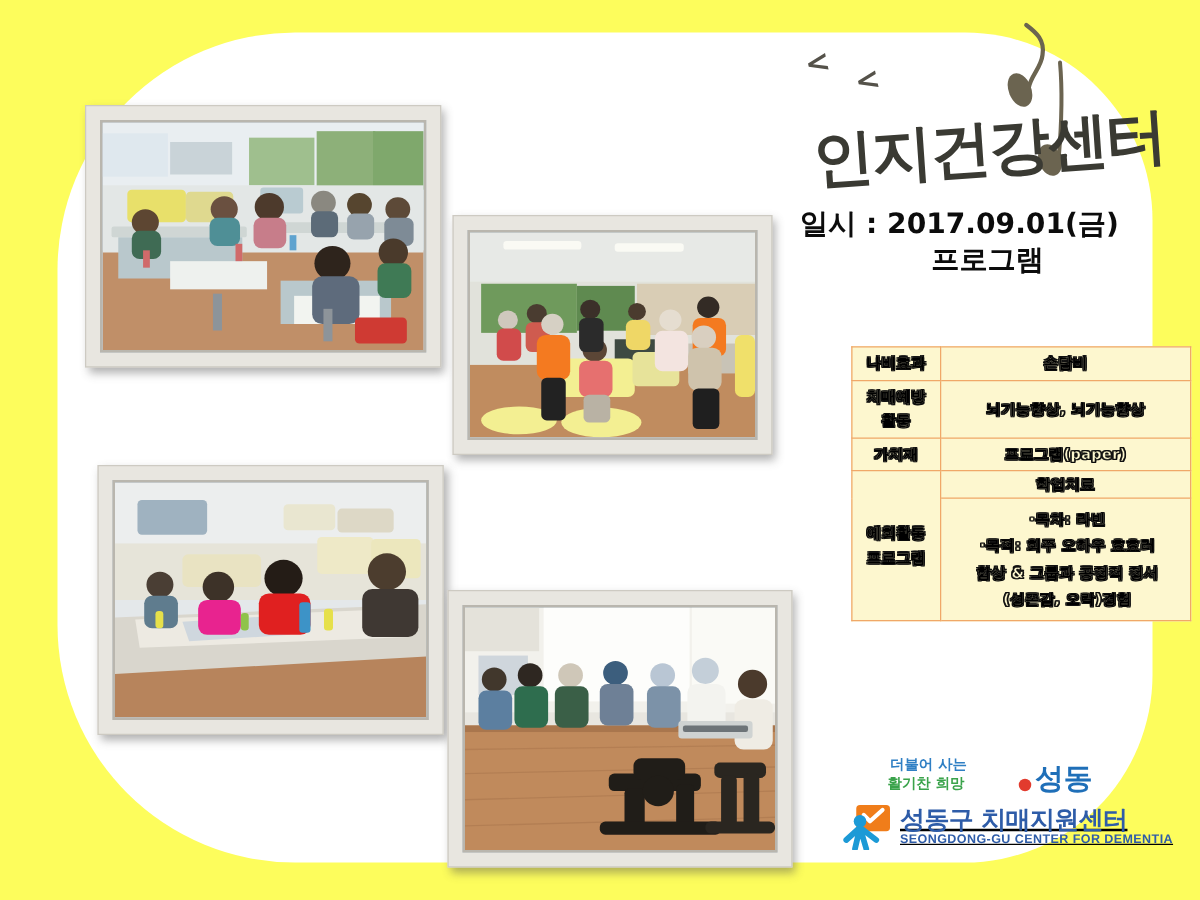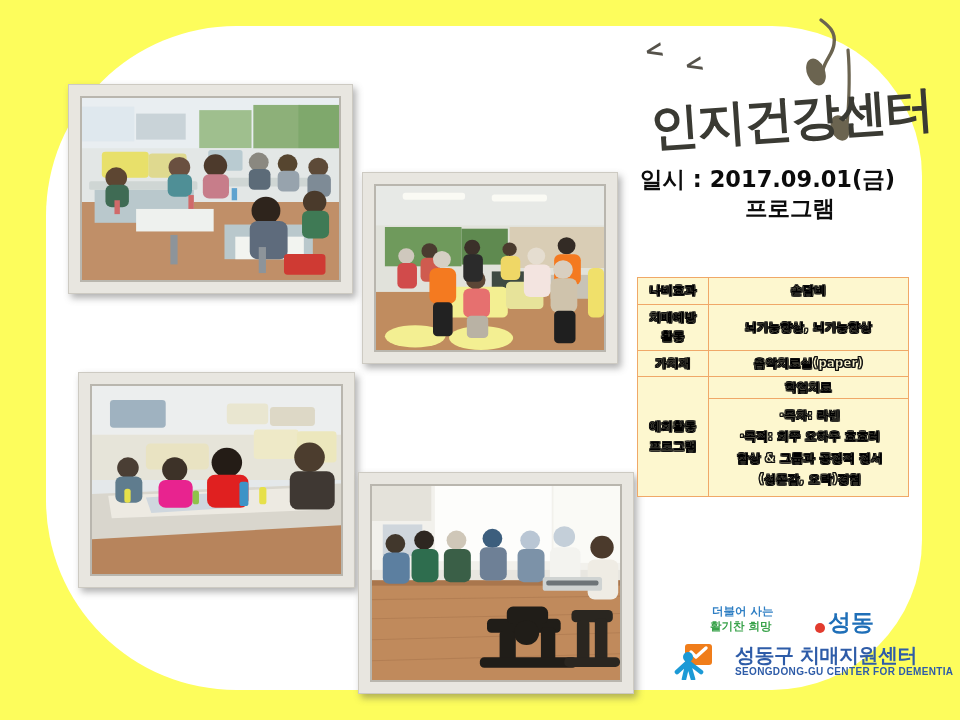--- a/index.html
+++ b/index.html
@@ -114,21 +114,21 @@
     color: #0c0c0c;
     line-height: 1.28;
   }
   #subtitle .l1 { display: block; text-align: left; white-space: nowrap; }
   #subtitle .l2 { display: block; text-align: center; white-space: nowrap; }
   #subtitle .l3 { display: block; text-align: center; white-space: nowrap; }
 
   
   #info-table {
     position: absolute;
-    left: 637px;
+    left: 681px;
     top: 277px;
     width: 272px;
     border-collapse: collapse;
     table-layout: fixed;
     background: #fdf7cf;
   }
   #info-table td {
     border: 1px solid #f0a868;
     background: #fdf7cf;
     color: #111;
@@ -173,21 +173,22 @@
     height: 40px;
   }
   #logo-center {
     position: absolute;
     left: 14px;
     top: 40px;
     width: 240px;
     height: 42px;
     display: flex;
     align-items: center;
-    gap: 21px;
+    gap: 6px;
+    text-decoration: underline;
   }
   #logo-center .mark { width: 40px; height: 38px; flex: none; }
   #logo-center .words { display: flex; flex-direction: column; }
   #logo-center .kr {
     font-family: "DejaVu Sans", sans-serif;
     font-size: 20px;
     font-weight: bold;
     color: #2e5ca8;
     letter-spacing: -0.5px;
     line-height: 1.05;
@@ -434,21 +435,21 @@
         </td>
         <td class="value">
           <span class="outline-text">뇌기능향상, 뇌기능향상</span>
         </td>
       </tr>
       <tr>
         <td class="label">
           <span class="outline-text">가치재</span>
         </td>
         <td class="value">
-          <span class="outline-text">음악치료실(paper)</span>
+          <span class="outline-text">프로그램(paper)</span>
         </td>
       </tr>
       <tr>
         <td class="label" rowspan="2">
           <span class="outline-text" id="lbl3">에회활동<br>프로그램</span>
         </td>
         <td class="value">
           <span class="outline-text">학업치료</span>
         </td>
       </tr>

